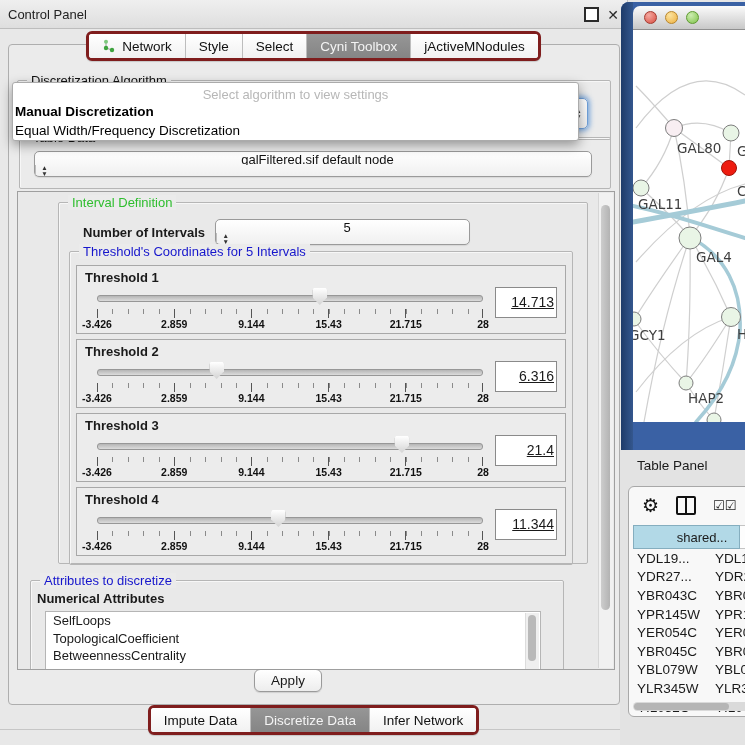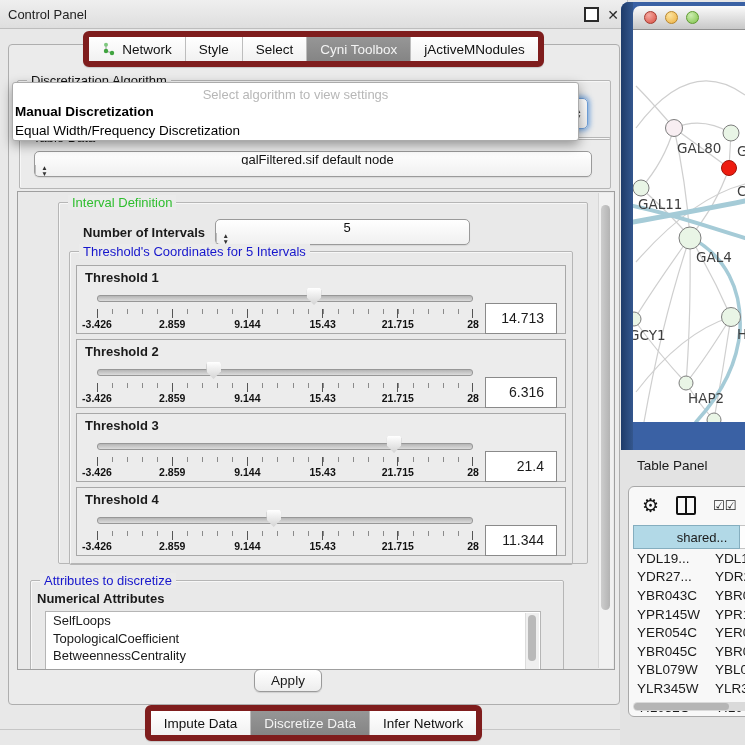--- a/index.html
+++ b/index.html
@@ -12,21 +12,21 @@
   .left-region{left:0;top:0;width:627px;height:745px;background:#e8e8e8;border-right:1px solid #c2c2c2;}
   .cp-titlebar{left:0;top:0;width:627px;height:28px;background:linear-gradient(#efefef,#dedede);
                border-bottom:1px solid #bdbdbd;display:flex;align-items:center;}
   .cp-title{margin-left:8px;font-size:13px;color:#222;}
   .cp-btns{position:absolute;right:8px;top:7px;display:flex;gap:8px;align-items:center;}
   .float-btn{width:11px;height:11px;border:2px solid #2b2b2b;background:#fff;}
   .close-btn{font-size:14px;font-weight:bold;color:#2b2b2b;line-height:14px;cursor:default;}
 
   
   .seg-row{width:627px;display:flex;justify-content:center;z-index:20;}
-  .seg{display:flex;border:6px solid #7f1d1d;border-radius:6px;overflow:hidden;
+  .seg{display:flex;border:3px solid #7f1d1d;border-radius:6px;overflow:hidden;
        background:#fff;box-shadow:0 1px 1px rgba(0,0,0,.15);height:24px;}
   .seg-item{display:flex;align-items:center;padding:0 13px;background:linear-gradient(#ffffff,#f1f1f1);
             border-right:1px solid #bdbdbd;font-size:13.5px;color:#111;cursor:default;white-space:nowrap;}
   .seg-item:last-child{border-right:none;}
   .seg-item.selected{background:linear-gradient(#969696,#858585);color:#f4f4f4;}
   .seg-icon{margin-right:6px;display:inline-flex;}
 
   
   .outer-box{left:8px;top:44px;width:610px;height:659px;border:1px solid #aeaeae;border-radius:4px;background:#ebebeb;}
 
@@ -78,21 +78,21 @@
           background:linear-gradient(#ffffff,#d4d4d4);
           clip-path:polygon(10% 0,90% 0,100% 14%,100% 55%,50% 100%,0 55%,0 14%);
           filter:drop-shadow(0 0 1px #787878);}
   .ticks-minor{position:absolute;left:0;right:0;top:23px;height:5px;
           background:repeating-linear-gradient(to right,#8a8a8a 0,#8a8a8a 1px,transparent 1px,transparent 4%);}
   .ticks-major{position:absolute;left:0;right:0;top:23px;height:9px;border-right:1px solid #555;
           background:repeating-linear-gradient(to right,#555 0,#555 1px,transparent 1px,transparent 20%);}
   .tick-labels{position:absolute;left:0;right:0;top:32px;height:12px;font-size:10.5px;font-weight:bold;color:#111;}
   .tick-labels span{position:absolute;transform:translateX(-50%);white-space:nowrap;}
   .value-box{width:58px;height:29px;background:#fff;border:1px solid #8a8a8a;font-size:14px;
-             text-align:right;line-height:29px;padding-right:12px;margin-top:17px;}
+             text-align:right;line-height:29px;padding-right:2px;margin-top:1px;text-decoration:underline;}
 
   
   .attr-group{left:12px;top:388px;width:532px;height:150px;}
   .attr-title{font-weight:bold;font-size:13px;margin:10px 0 5px 6px;}
   .attr-list{position:relative;margin-left:14px;width:494px;height:78px;background:#fff;border:1px solid #b5b5b5;overflow:hidden;}
   .attr-item{font-size:13px;line-height:17.5px;padding-left:7px;white-space:nowrap;}
 
   .apply-btn{left:245px;top:624px;width:66px;height:21px;border:1px solid #9a9a9a;border-radius:6px;
              background:linear-gradient(#ffffff,#ededed);font-size:13.5px;display:flex;align-items:center;
              justify-content:center;box-shadow:0 1px 1px rgba(0,0,0,.12);cursor:default;}

